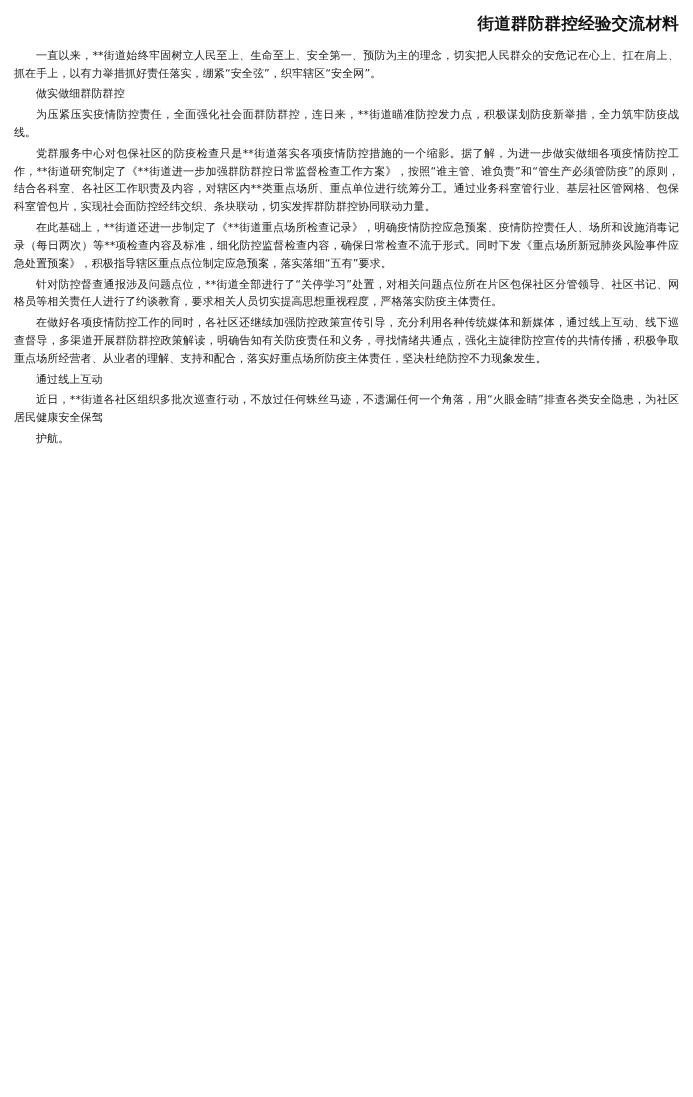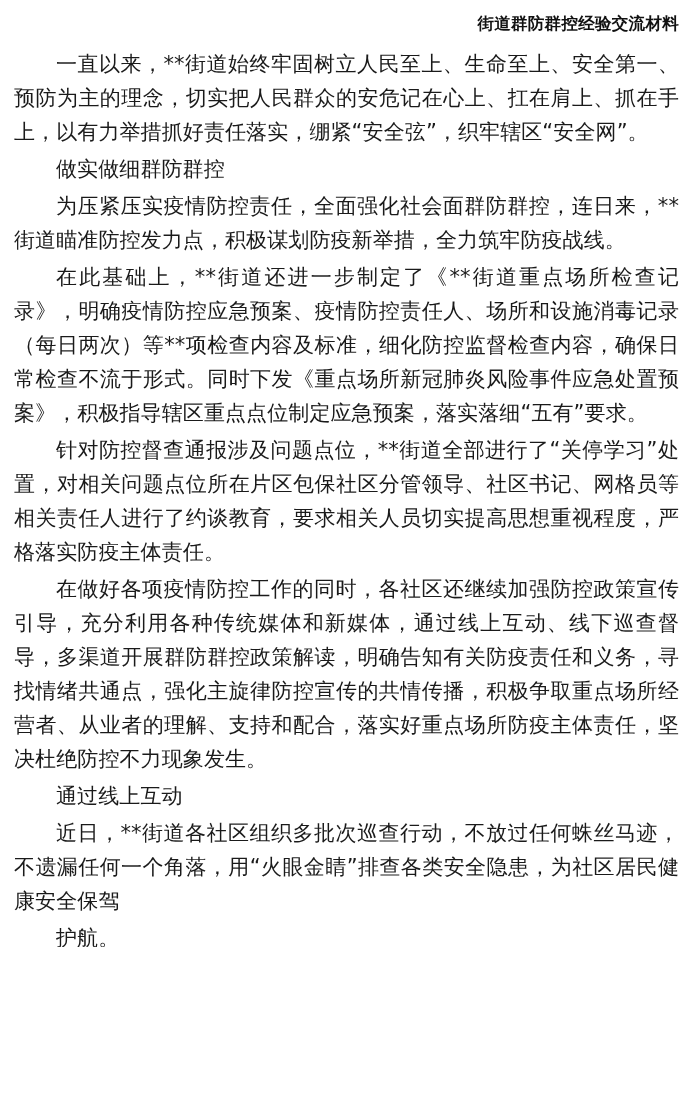--- a/index.html
+++ b/index.html
@@ -23,21 +23,21 @@
   .doc-title {
     text-align: right;
     font-size: 16.5px;
     font-weight: bold;
     line-height: 1.5;
     margin: 4px 0 10px 0;
     letter-spacing: 0.3px;
     color: #111;
   }
   .para {
-    font-size: 21px;
+    font-size: 11px;
     line-height: 1.62;
     text-align: justify;
     text-justify: inter-ideograph;
     margin: 0 0 3px 0;
     text-indent: 2em;
     letter-spacing: 0.1px;
     color: #1a1a1a;
   }
   .para.heading {
     text-indent: 2em;
@@ -54,20 +54,21 @@
 
   <div class="doc-title">街道群防群控经验交流材料</div>
 
   <p class="para">一直以来，**街道始终牢固树立人民至上、生命至上、安全第一、预防为主的理念，切实把人民群众的安危记在心上、扛在肩上、抓在手上，以有力举措抓好责任落实，绷紧“安全弦”，织牢辖区“安全网”。</p>
 
   <p class="para heading">做实做细群防群控</p>
 
   <p class="para">为压紧压实疫情防控责任，全面强化社会面群防群控，连日来，**街道瞄准防控发力点，积极谋划防疫新举措，全力筑牢防疫战线。</p>
 
 
+  <p class="para">党群服务中心对包保社区的防疫检查只是**街道落实各项疫情防控措施的一个缩影。据了解，为进一步做实做细各项疫情防控工作，**街道研究制定了《**街道进一步加强群防群控日常监督检查工作方案》，按照“谁主管、谁负责”和“管生产必须管防疫”的原则，结合各科室、各社区工作职责及内容，对辖区内**类重点场所、重点单位进行统筹分工。通过业务科室管行业、基层社区管网格、包保科室管包片，实现社会面防控经纬交织、条块联动，切实发挥群防群控协同联动力量。</p>
 
   <p class="para">在此基础上，**街道还进一步制定了《**街道重点场所检查记录》，明确疫情防控应急预案、疫情防控责任人、场所和设施消毒记录（每日两次）等**项检查内容及标准，细化防控监督检查内容，确保日常检查不流于形式。同时下发《重点场所新冠肺炎风险事件应急处置预案》，积极指导辖区重点点位制定应急预案，落实落细“五有”要求。</p>
 
   <p class="para">针对防控督查通报涉及问题点位，**街道全部进行了“关停学习”处置，对相关问题点位所在片区包保社区分管领导、社区书记、网格员等相关责任人进行了约谈教育，要求相关人员切实提高思想重视程度，严格落实防疫主体责任。</p>
 
   <p class="para">在做好各项疫情防控工作的同时，各社区还继续加强防控政策宣传引导，充分利用各种传统媒体和新媒体，通过线上互动、线下巡查督导，多渠道开展群防群控政策解读，明确告知有关防疫责任和义务，寻找情绪共通点，强化主旋律防控宣传的共情传播，积极争取重点场所经营者、从业者的理解、支持和配合，落实好重点场所防疫主体责任，坚决杜绝防控不力现象发生。</p>
 
   <p class="para heading">通过线上互动</p>
 
   <p class="para">近日，**街道各社区组织多批次巡查行动，不放过任何蛛丝马迹，不遗漏任何一个角落，用“火眼金睛”排查各类安全隐患，为社区居民健康安全保驾</p>

